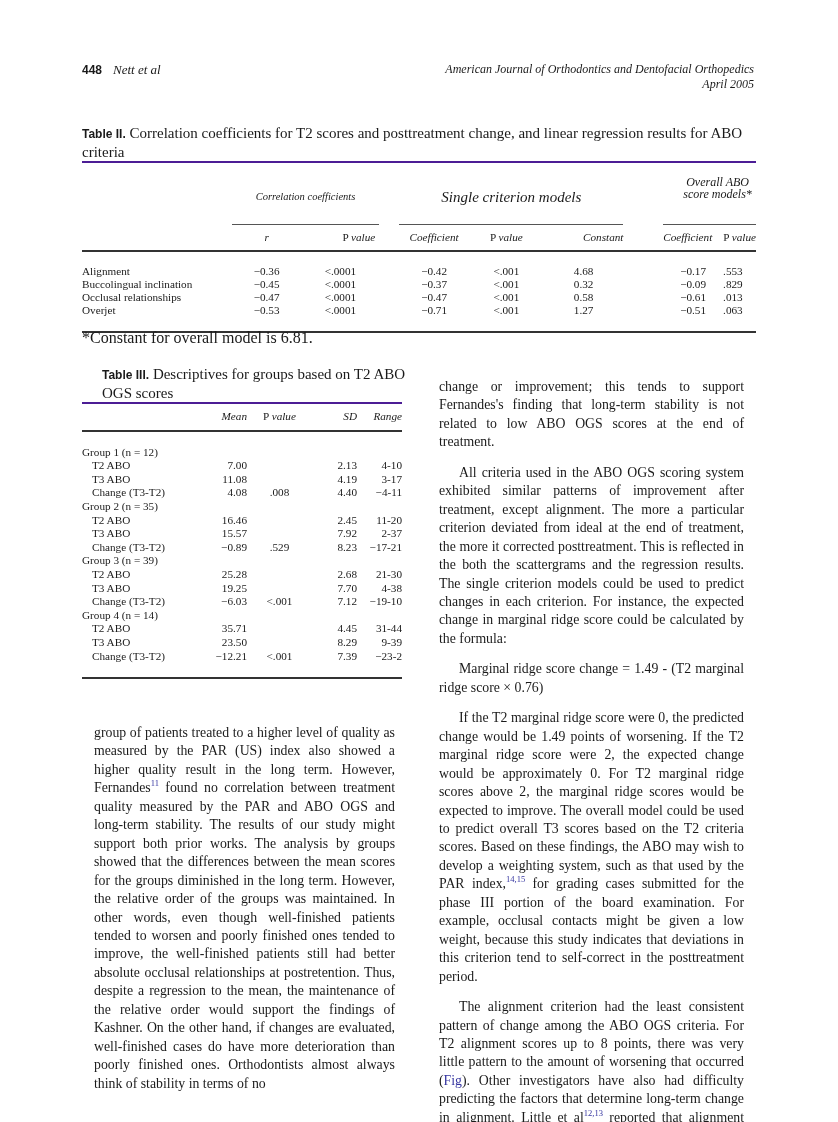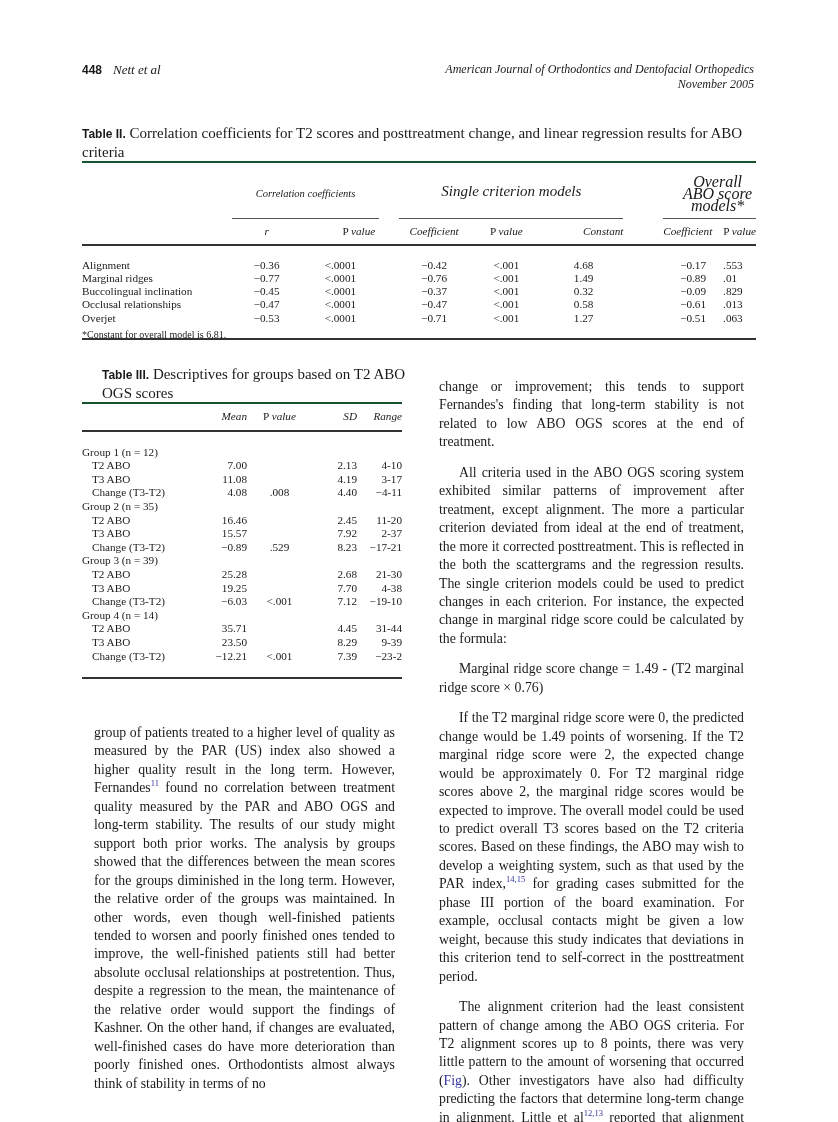--- a/index.html
+++ b/index.html
@@ -6,48 +6,48 @@
   body { width:838px; height:1122px; position:relative; overflow:hidden;
          font-family:"Liberation Serif", serif; color:#1a1a1a; }
   .abs { position:absolute; }
   .hdr-num { left:82px; top:63px; font-family:"Liberation Sans", sans-serif; font-weight:bold; font-size:12px; }
   .hdr-auth { left:113px; top:62px; font-style:italic; font-size:13px; }
   .hdr-journal { right:84px; top:62px; font-style:italic; font-size:12px; text-align:right; line-height:15px;margin-left:35px; }
   .caption { left:82px; width:674px; font-size:15px; line-height:18px; }
   .caption .tlabel { font-family:"Liberation Sans", sans-serif; font-size:12px; font-weight:bold; }
   table { border-collapse:collapse; font-size:11.2px; }
   td, th { padding:0; font-weight:normal; white-space:nowrap; }
-  .rule-thick { border-top:2px solid #14532d; }
+  .rule-thick { border-top:2px solid #4c1d95; }
   .rule-bottom { border-bottom:2px solid #333; }
   .it { font-style:italic; }
   .grp-rule { border-bottom:1.5px solid #555; }
   .t2 { left:82px; top:161px; width:674px; }
   .t2 td { height:13.2px; line-height:13.2px; }
   .t3 { left:82px; top:402px; width:320px; }
   .t3 td { height:13.6px; line-height:13.6px; }
-  .footnote { left:82px; top:329px; font-size:10px; }
+  .footnote { left:82px; top:329px; font-size:16px; }
   .col { font-size:13.8px; line-height:18.45px; text-align:justify; }
   .col p { margin:12px; }
   .indent { text-indent:20px; }
   .right-col { left:427px; top:366px; width:329px; }
   .left-col { left:82px; top:712px; width:325px; }
   sup { font-size:8.5px; line-height:0; vertical-align:6px; color:#3535a0; }
   .link { color:#3535a0; }
   .r { text-align:right; }
   .c { text-align:center; }
   .l { text-align:left; }
 </style>
 </head>
 <body>
 
 <div class="abs hdr-num">448</div>
 <div class="abs hdr-auth">Nett et al</div>
 <div class="abs hdr-journal">
   <div>American Journal of Orthodontics and Dentofacial Orthopedics</div>
-  <div>November 2005</div>
+  <div>April 2005</div>
 </div>
 
 <div class="abs caption" style="top:124px;">
   <span class="tlabel">Table II.</span><span> Correlation coefficients for T2 scores and posttreatment change, and linear regression results for ABO criteria</span>
 </div>
 
 <table class="abs t2">
   <colgroup>
     <col style="width:150px">
       <col style="width:70px">
@@ -63,21 +63,21 @@
   <tbody>
       <tr class="rule-thick" style="height:6px">
         <td colspan="10"></td>
       </tr>
   <tr>
     <td></td>
     <td colspan="2" class="c it grp-rule" style="line-height:12px;padding-bottom:6px;font-size:10.5px;">Correlation coefficients</td>
     <td></td>
     <td colspan="3" class="c it grp-rule" style="vertical-align:bottom;padding-bottom:20px;font-size:15px;">Single criterion models</td>
     <td></td>
-    <td colspan="2" class="r it grp-rule" style="line-height:12px;padding-bottom:6px;padding-left:16px;white-space:normal;text-align:center;font-size:16px;">Overall ABO score models*</td>
+    <td colspan="2" class="r it grp-rule" style="line-height:12px;padding-bottom:24px;padding-left:16px;white-space:normal;text-align:center;font-size:12px;">Overall ABO score models*</td>
   </tr>
   <tr class="rule-bottom" style="height:26px">
     <td></td>
     <td class="c it">r</td>
     <td class="r" style="padding-right:4px;">P <i>value</i></td>
     <td></td>
     <td class="c it">Coefficient</td>
     <td class="c">P <i>value</i></td>
     <td class="r it">Constant</td>
     <td></td>
@@ -91,32 +91,20 @@
     <td>Alignment</td>
         <td class="c">−0.36</td>
         <td class="c">&lt;.0001</td>
         <td></td>
         <td class="c">−0.42</td>
         <td class="c">&lt;.001</td>
         <td class="c">4.68</td>
         <td></td>
         <td class="c">−0.17</td>
         <td class="l">.553</td>
-  </tr>
-  <tr>
-    <td>Marginal ridges</td>
-        <td class="c">−0.77</td>
-        <td class="c">&lt;.0001</td>
-        <td></td>
-        <td class="c">−0.76</td>
-        <td class="c">&lt;.001</td>
-        <td class="c">1.49</td>
-        <td></td>
-        <td class="c">−0.89</td>
-        <td class="l">.01</td>
   </tr>
   <tr>
     <td>Buccolingual inclination</td>
         <td class="c">−0.45</td>
         <td class="c">&lt;.0001</td>
         <td></td>
         <td class="c">−0.37</td>
         <td class="c">&lt;.001</td>
         <td class="c">0.32</td>
         <td></td>

